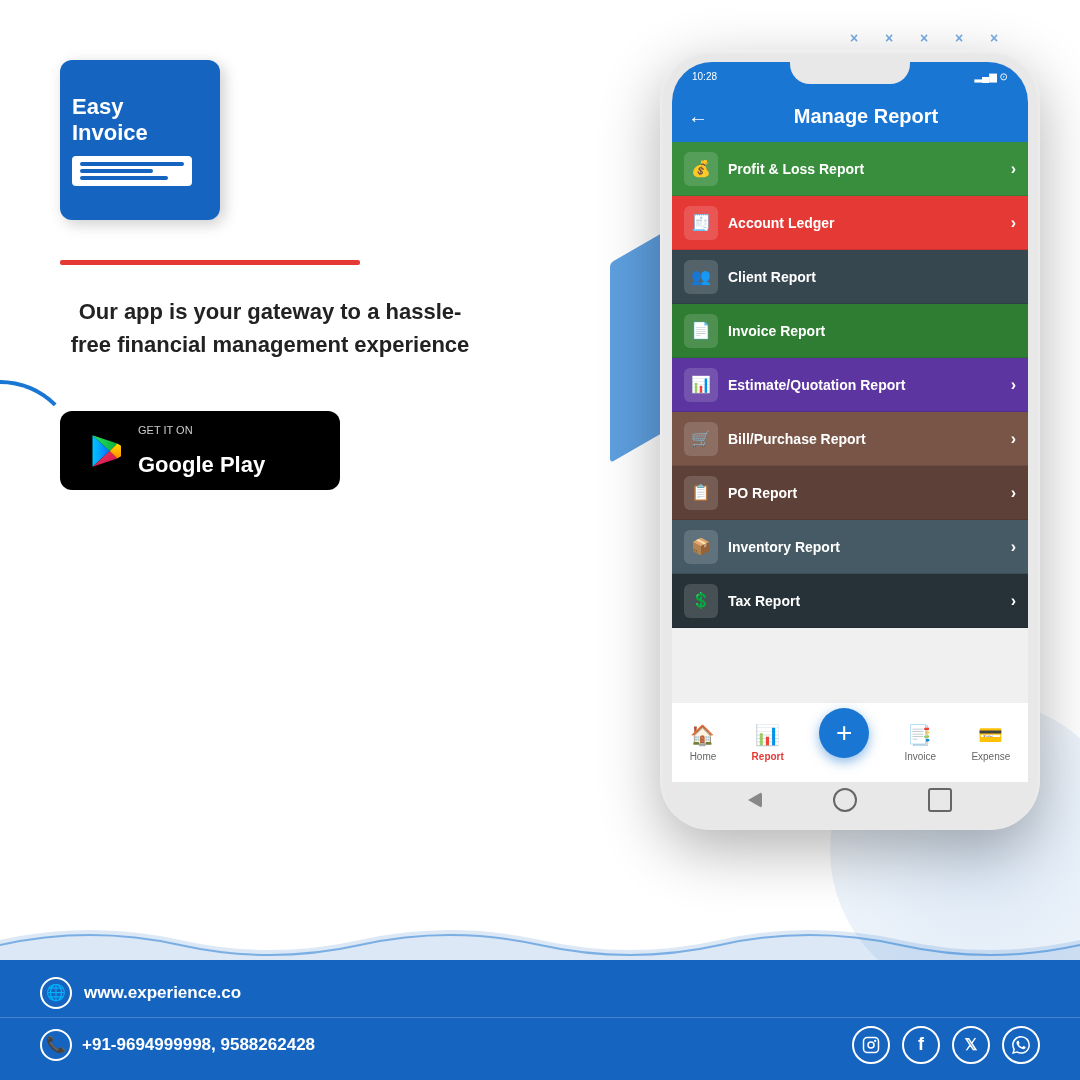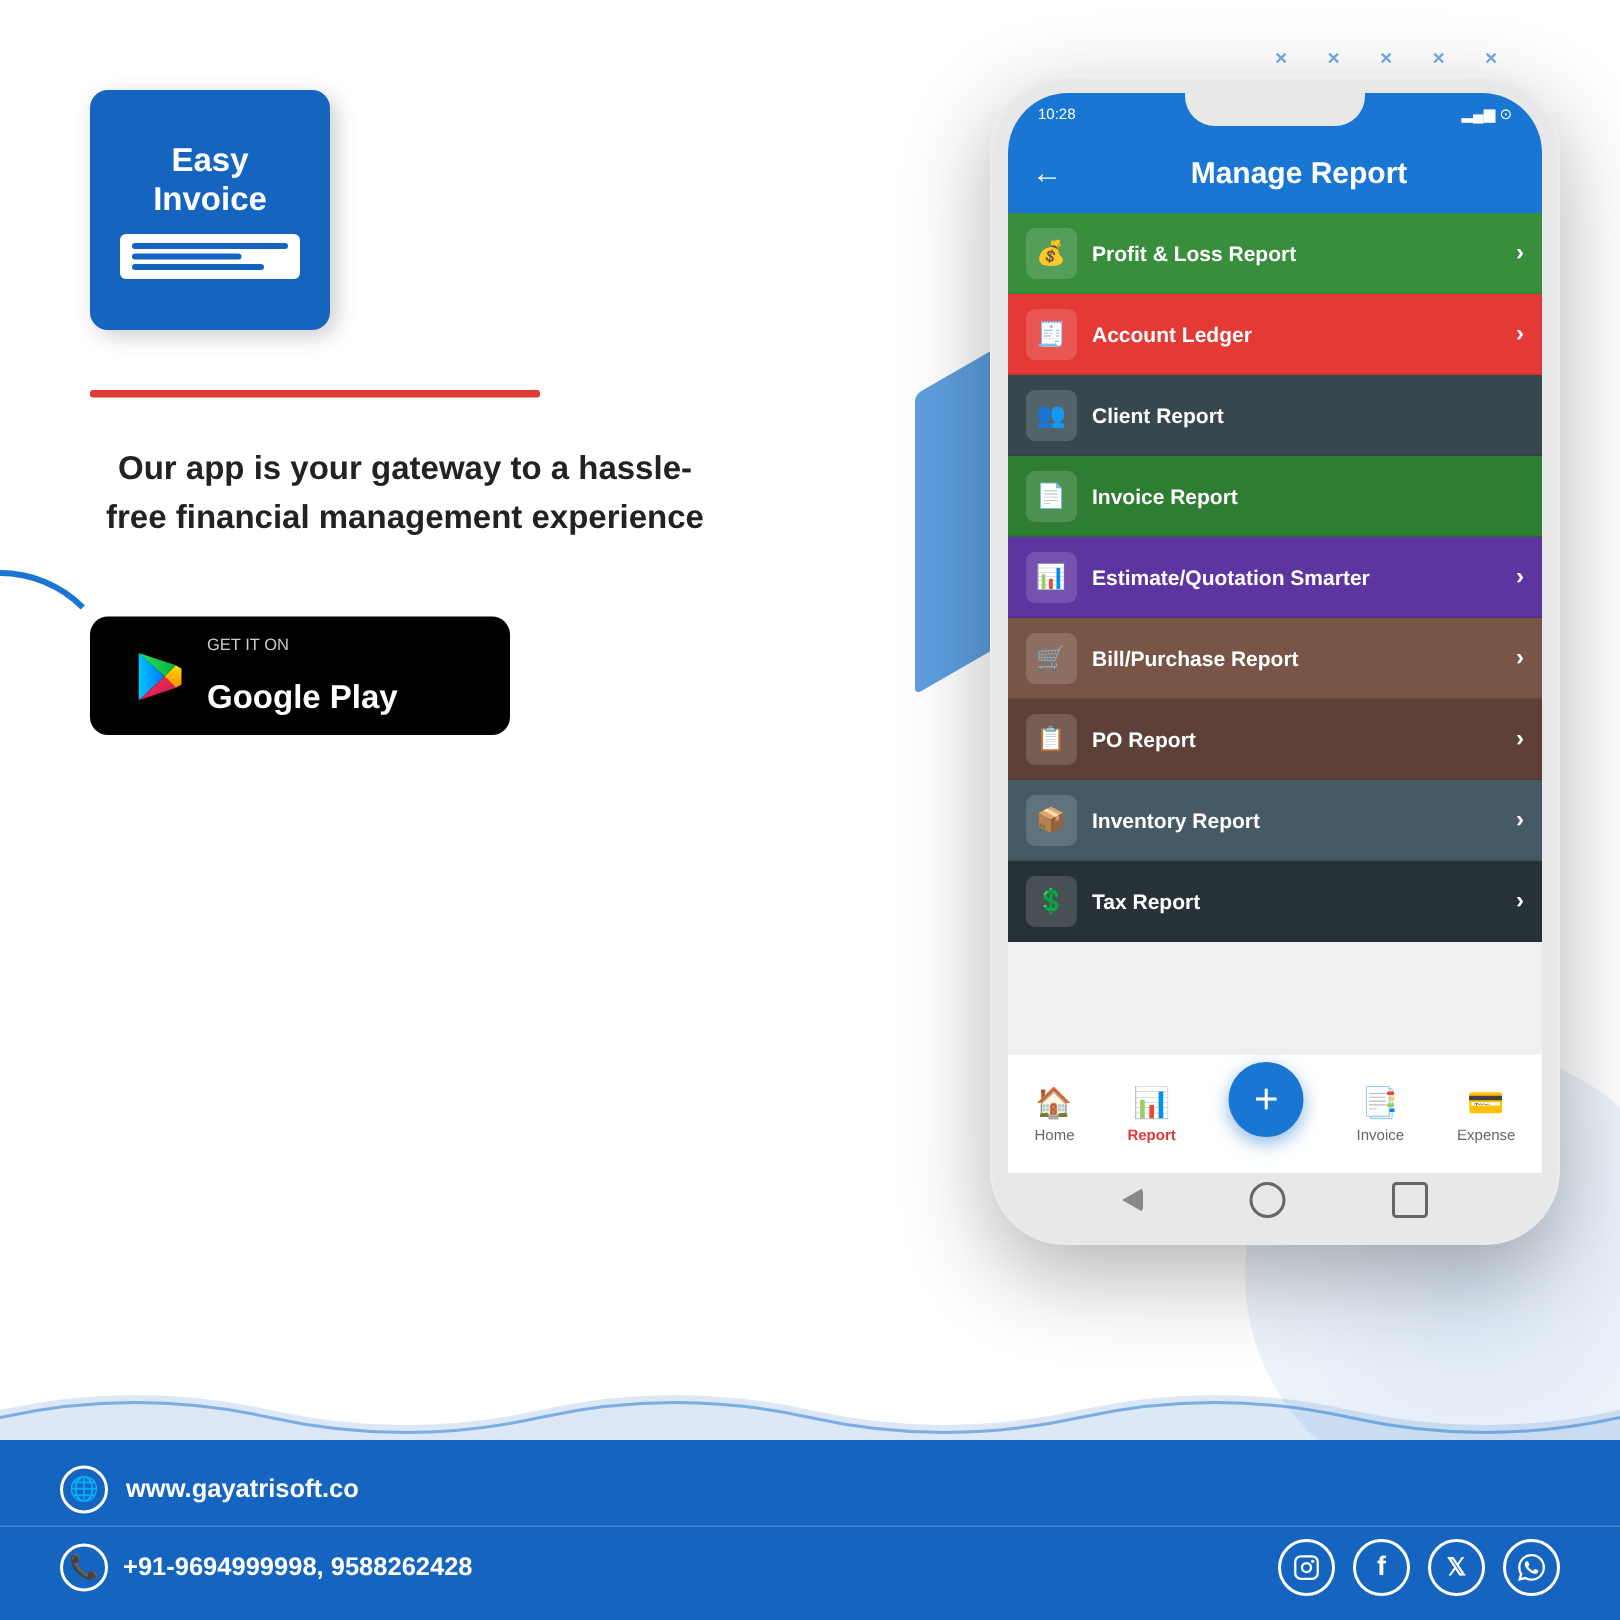--- a/index.html
+++ b/index.html
@@ -34,21 +34,21 @@
     }
 
     
     .logo-container {
       width: 160px;
       height: 160px;
       background: #1565c0;
       border-radius: 12px;
       display: flex;
       flex-direction: column;
-      align-items: center;
+      align-items: flex-start;
       justify-content: center;
       margin-bottom: 40px;
       box-shadow: 4px 4px 15px rgba(0,0,0,0.2);
       padding: 12px;
     }
     .logo-text-easy {
       color: white;
       font-size: 22px;
       font-weight: bold;
       line-height: 1.2;
@@ -573,21 +573,21 @@
             <span class="menu-item-label">Client Report</span>
           </div>
 
           <div class="menu-item item-dark-green">
             <div class="icon-box-img">📄</div>
             <span class="menu-item-label">Invoice Report</span>
           </div>
 
           <div class="menu-item item-purple">
             <div class="icon-box-img">📊</div>
-            <span class="menu-item-label">Estimate/Quotation Smarter</span>
+            <span class="menu-item-label">Estimate/Quotation Report</span>
             <span class="menu-chevron">›</span>
           </div>
 
           <div class="menu-item item-brown">
             <div class="icon-box-img">🛒</div>
             <span class="menu-item-label">Bill/Purchase Report</span>
             <span class="menu-chevron">›</span>
           </div>
 
           <div class="menu-item item-dark-brown">
@@ -642,21 +642,21 @@
 </div>
 
 <svg class="wave-divider" viewBox="0 0 1080 40" preserveAspectRatio="none" height="40">
   <path d="M0,20 Q90,0 180,20 Q270,40 360,20 Q450,0 540,20 Q630,40 720,20 Q810,0 900,20 Q990,40 1080,20 L1080,40 L0,40 Z" fill="#1565c0" opacity="0.15"></path>
   <path d="M0,25 Q90,5 180,25 Q270,45 360,25 Q450,5 540,25 Q630,45 720,25 Q810,5 900,25 Q990,45 1080,25" fill="none" stroke="#1976d2" stroke-width="2" opacity="0.5"></path>
 </svg>
 
 <div class="footer">
   <div class="footer-top">
     <div style="width:32px;height:32px;border-radius:50%;border:2px solid white;display:flex;align-items:center;justify-content:center;color:white;font-size:16px;">🌐</div>
-    <span class="footer-contact">www.gayatrisoft.co</span>
+    <span class="footer-contact">www.experience.co</span>
   </div>
   <div class="footer-bottom">
     <div class="footer-contact">
       <div style="width:32px;height:32px;border-radius:50%;border:2px solid white;display:flex;align-items:center;justify-content:center;color:white;font-size:16px;">📞</div>
       <span>+91-9694999998, 9588262428</span>
     </div>
     <div class="footer-social">
       <div class="social-icon">
         <svg width="18" height="18" viewBox="0 0 24 24" fill="white">
             <rect x="2" y="2" width="20" height="20" rx="5" ry="5" fill="none" stroke="white" stroke-width="2"></rect>

